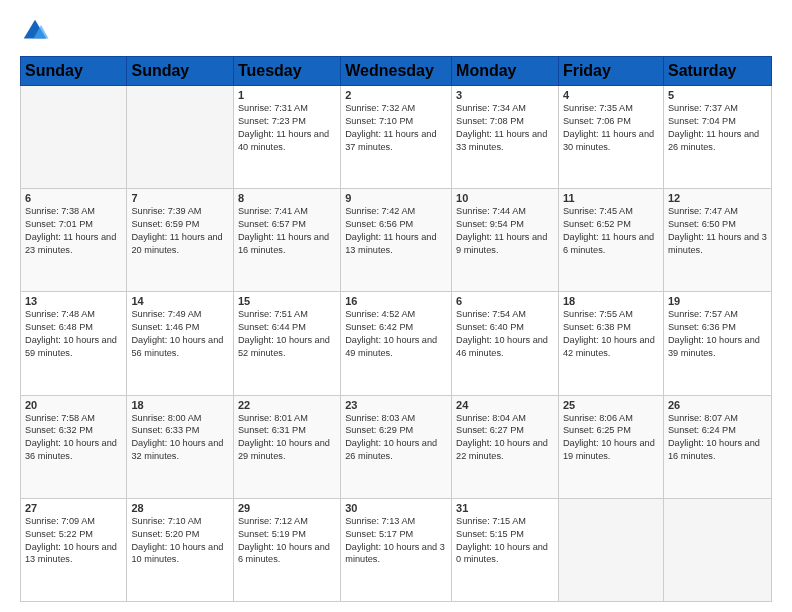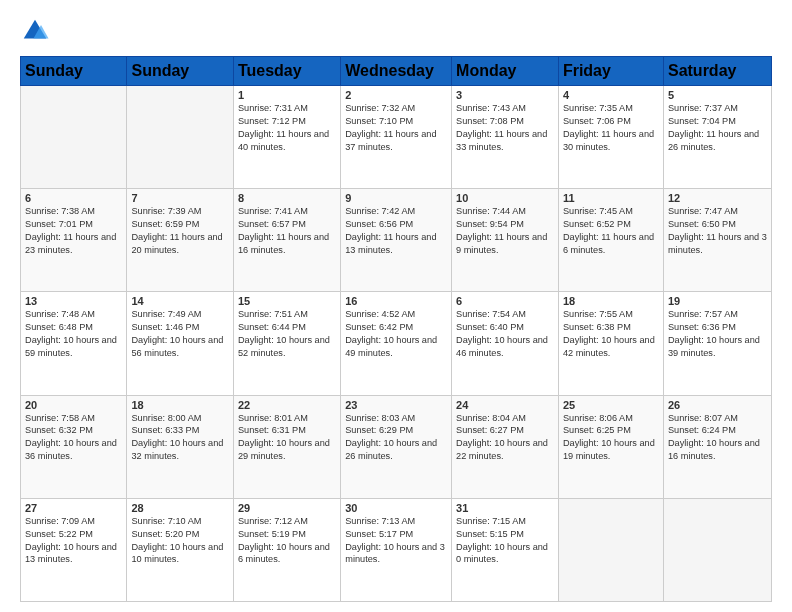--- a/index.html
+++ b/index.html
@@ -132,32 +132,32 @@
           <th>Saturday</th>
         </tr>
     </thead>
     <tbody id="calendar-body">
     <tr>
           <td class="empty"></td>
           <td class="empty"></td>
           <td>
             <span class="day-num">1</span>
             <div class="day-info">Sunrise: 7:31 AM
-Sunset: 7:12 PM
+Sunset: 7:23 PM
 Daylight: 11 hours and 40 minutes.</div>
           </td>
           <td>
             <span class="day-num">2</span>
             <div class="day-info">Sunrise: 7:32 AM
 Sunset: 7:10 PM
 Daylight: 11 hours and 37 minutes.</div>
           </td>
           <td>
             <span class="day-num">3</span>
-            <div class="day-info">Sunrise: 7:43 AM
+            <div class="day-info">Sunrise: 7:34 AM
 Sunset: 7:08 PM
 Daylight: 11 hours and 33 minutes.</div>
           </td>
           <td>
             <span class="day-num">4</span>
             <div class="day-info">Sunrise: 7:35 AM
 Sunset: 7:06 PM
 Daylight: 11 hours and 30 minutes.</div>
           </td>
           <td>

